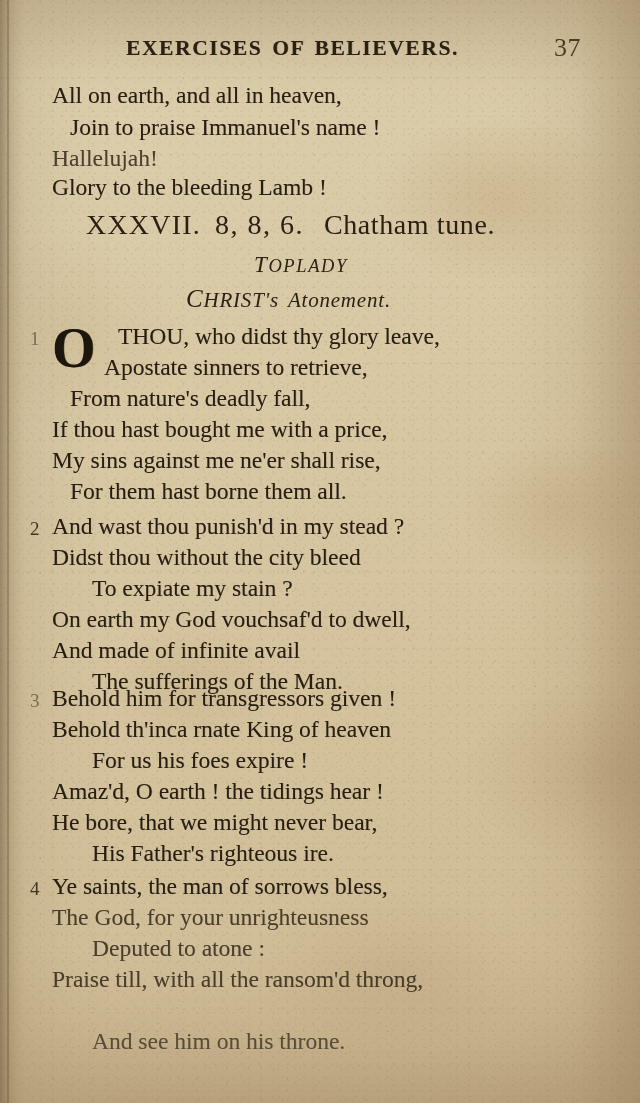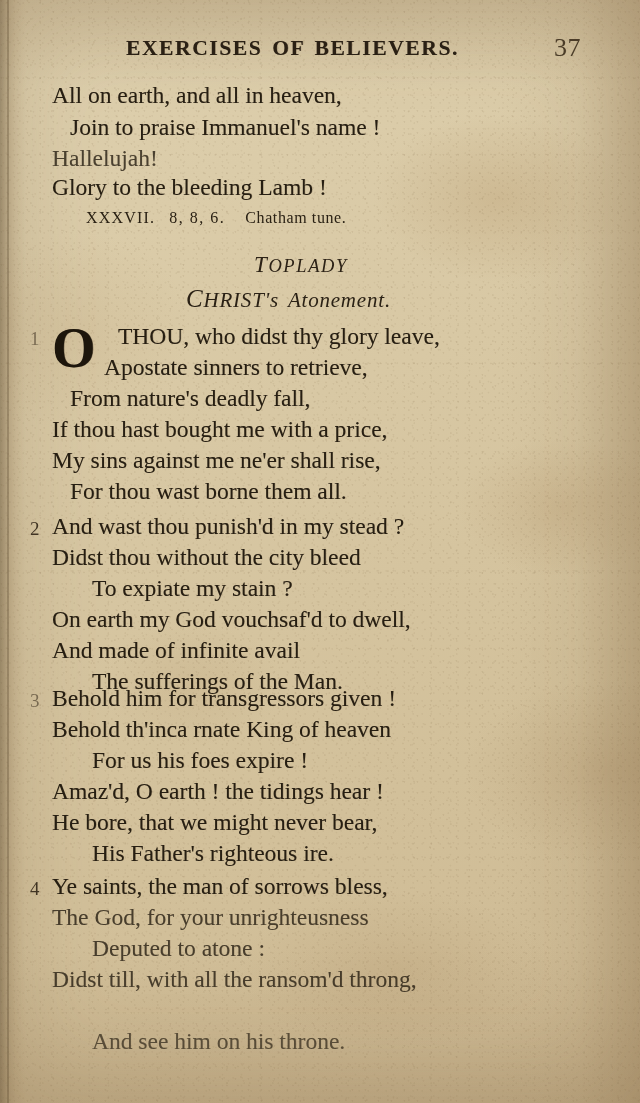--- a/index.html
+++ b/index.html
@@ -122,21 +122,21 @@
   }
   .ind0 { left: 44px; }
   .ind1 { left: 62px; }
   .ind2 { left: 84px; }
 
   
   .hymn-head {
     position: absolute;
     left: 78px;
     top: 209px;
-    font-size: 16px;
+    font-size: 28px;
     white-space: pre;
     letter-spacing: 0.6px;
     color: #2a2114;
   }
   .hymn-head .num { letter-spacing: 1.2px; }
   .hymn-head .meter { padding-left: 14px; letter-spacing: 1.5px; }
   .hymn-head .tune  { padding-left: 20px; }
 
   .author {
     position: absolute;
@@ -211,21 +211,21 @@
 
     <div class="subject"><span class="cap">C</span><span>HRIST's</span>&nbsp;<span class="cap"> </span><span>Atonement.</span></div>
 
     <div class="verse-num faint" style="top:328px;">1</div>
     <div class="dropcap">O</div>
     <div class="poem-line" style="left:110px; top:325px;">THOU, who didst thy glory leave,</div>
     <div class="poem-line" style="left:96px; top:356px;">Apostate sinners to retrieve,</div>
     <div class="poem-line ind0" style="top:418px;">If thou hast bought me with a price,</div>
     <div class="poem-line ind1" style="top:387px;">From nature's deadly fall,</div>
     <div class="poem-line ind0" style="top:449px;">My sins against me ne'er shall rise,</div>
-    <div class="poem-line ind1" style="top:480px;">For thou wast borne them all.</div>
+    <div class="poem-line ind1" style="top:480px;">For them hast borne them all.</div>
 
     <div class="verse-num" style="top:518px;">2</div>
     <div class="poem-line ind0" style="top:515px;">And wast thou punish'd in my stead ?</div>
     <div class="poem-line ind0" style="top:546px;">Didst thou without the city bleed</div>
     <div class="poem-line ind2" style="top:577px;">To expiate my stain ?</div>
     <div class="poem-line ind0" style="top:608px;">On earth my God vouchsaf'd to dwell,</div>
     <div class="poem-line ind0" style="top:639px;">And made of infinite avail</div>
     <div class="poem-line ind2" style="top:670px;">The sufferings of the Man.</div>
 
     <div class="verse-num faint" style="top:690px;">3</div>
@@ -233,17 +233,17 @@
     <div class="poem-line ind0" style="top:718px;">Behold th'inca rnate King of heaven</div>
     <div class="poem-line ind2" style="top:749px;">For us his foes expire !</div>
     <div class="poem-line ind0" style="top:780px;">Amaz'd, O earth ! the tidings hear !</div>
     <div class="poem-line ind0" style="top:811px;">He bore, that we might never bear,</div>
     <div class="poem-line ind2" style="top:842px;">His Father's righteous ire.</div>
 
     <div class="verse-num" style="top:878px;">4</div>
     <div class="poem-line ind0" style="top:875px;">Ye saints, the man of sorrows bless,</div>
     <div class="poem-line ind0 ink-light" style="top:906px;">The God, for your unrighteusness</div>
     <div class="poem-line ind2 ink-light" style="top:937px;">Deputed to atone :</div>
-    <div class="poem-line ind0 ink-light" style="top:968px;">Didst till, with all the ransom'd throng,</div>
+    <div class="poem-line ind0 ink-light" style="top:968px;">Praise till, with all the ransom'd throng,</div>
     <div class="poem-line ind2 ink-lighter" style="top:1030px;">And see him on his throne.</div>
 
   </div>
 </div>
 
 </body></html>

